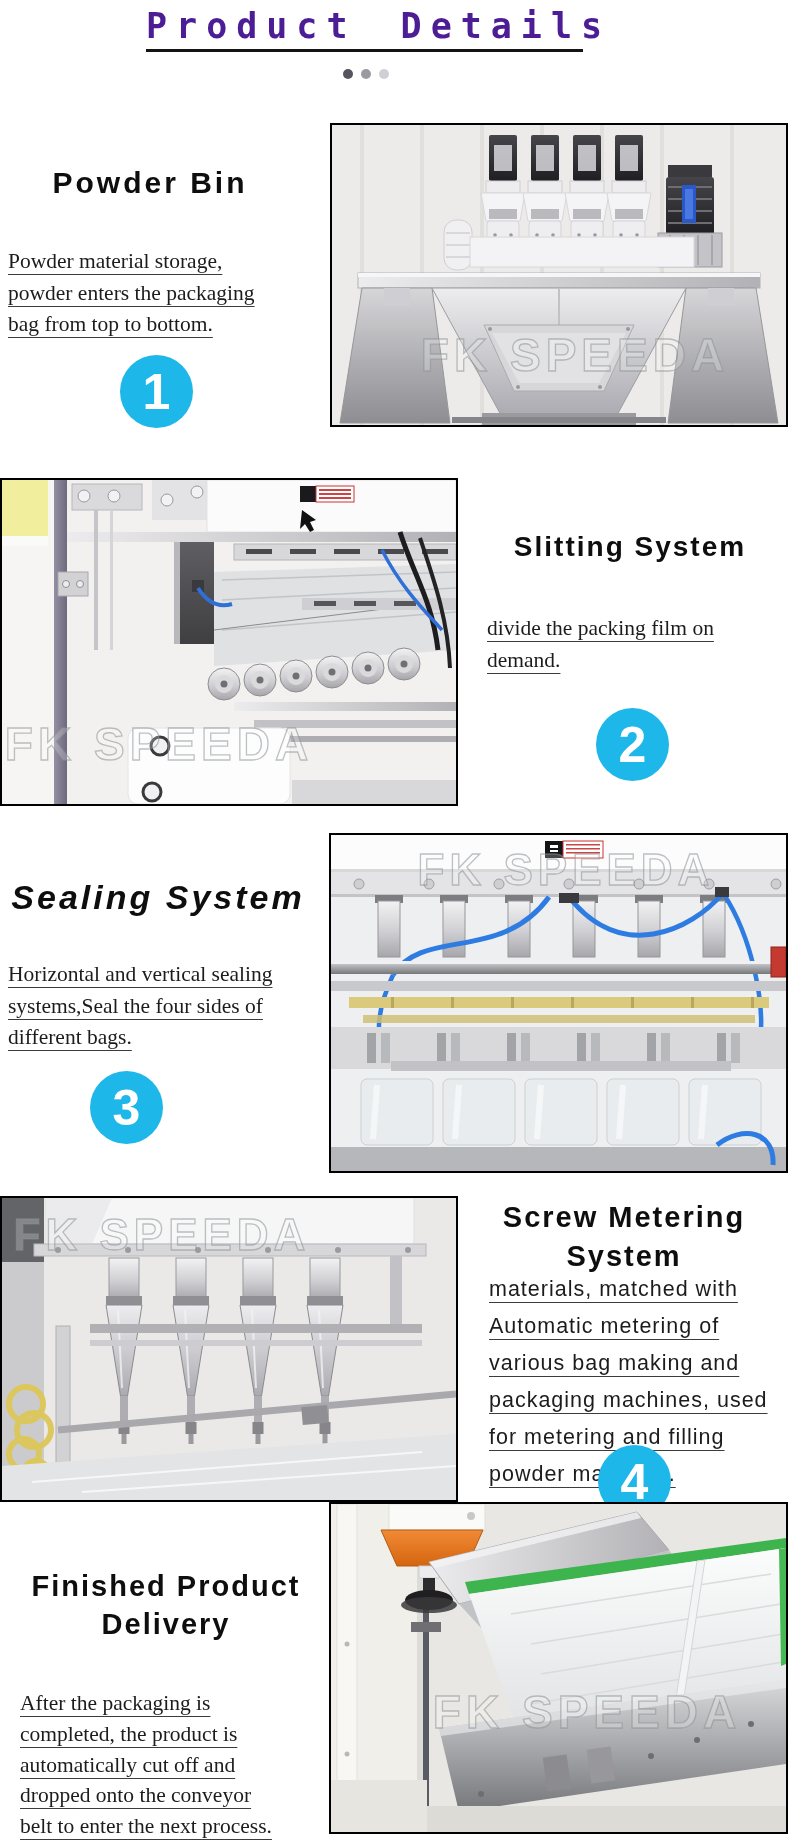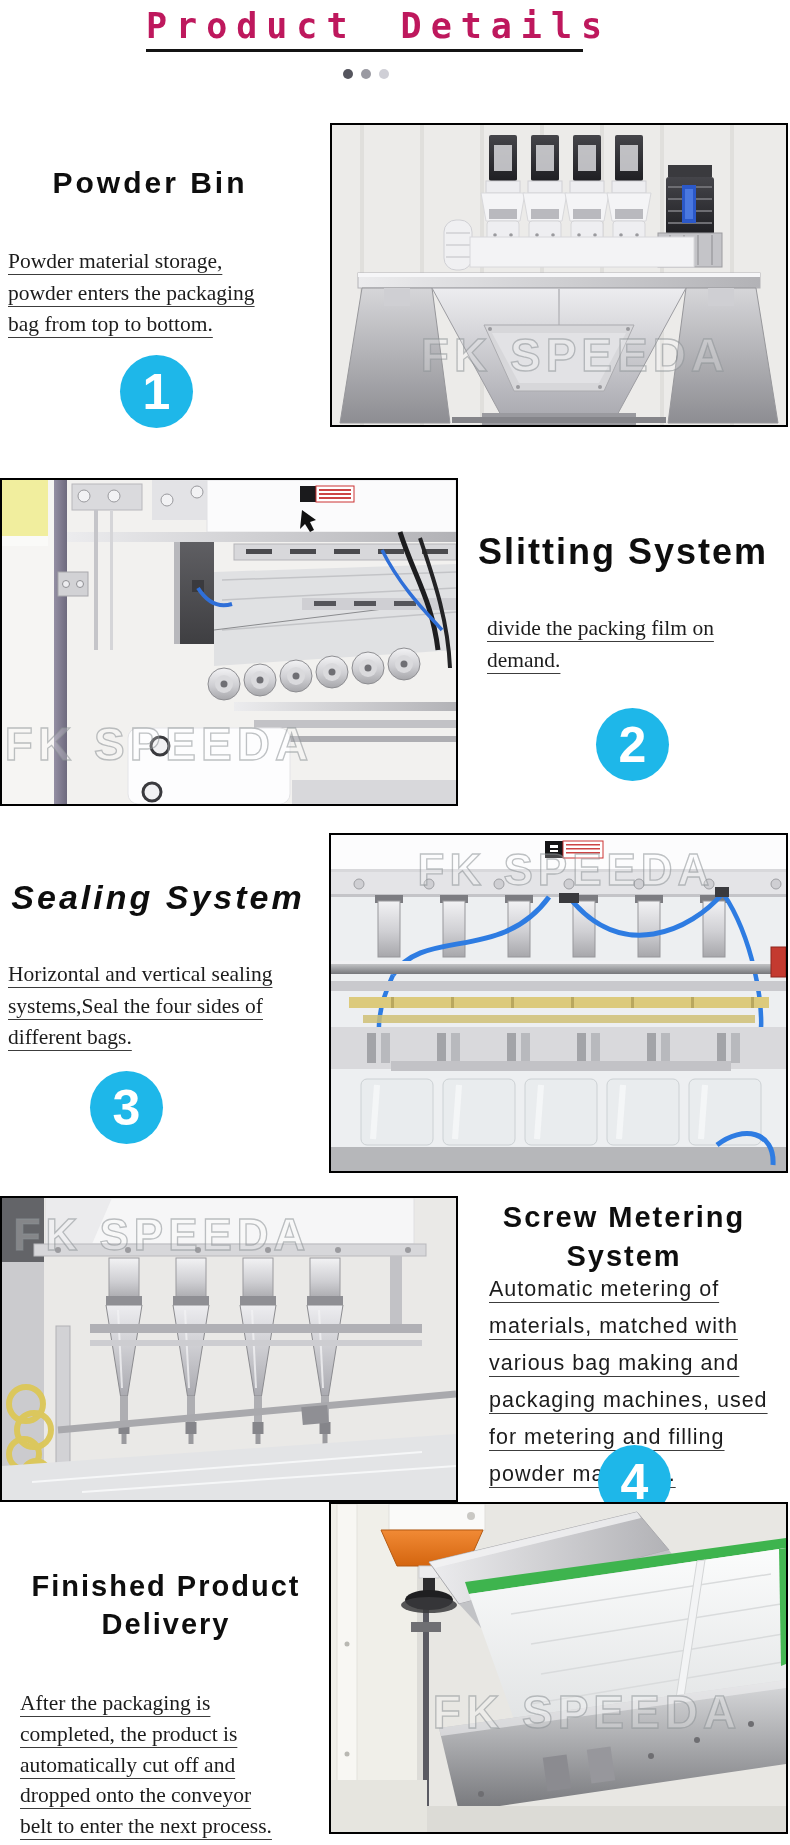--- a/index.html
+++ b/index.html
@@ -1,29 +1,29 @@
 <!DOCTYPE html>
 <html><head>
 <meta charset="utf-8">
 <style>
   html,body{margin:0;padding:0;background:#ffffff;}
   .page{position:relative;width:790px;height:1845px;background:#fff;overflow:hidden;
         font-family:"Liberation Sans",sans-serif;color:#111;}
   
   .main-title{position:absolute;left:146px;top:6px;width:437px;margin:0;
     font-family:"DejaVu Sans Mono",monospace;font-weight:700;font-size:35px;
-    letter-spacing:9px;word-spacing:14px;white-space:nowrap;color:#be185d;
+    letter-spacing:9px;word-spacing:14px;white-space:nowrap;color:#4c1d95;
     border-bottom:3px solid #141414;padding-bottom:3px;}
   .dots{position:absolute;left:343px;top:69px;display:flex;gap:8px;}
   .dot{width:10px;height:10px;border-radius:50%;}
   
   .sec-title{position:absolute;margin:0;font-weight:700;color:#0e0e0e;
     font-family:"Liberation Sans",sans-serif;text-align:center;}
   .t1{left:0;top:166px;width:300px;font-size:30px;letter-spacing:3px;}
-  .t2{left:448px;top:531px;width:320px;font-size:36px;letter-spacing:2px;text-align:right;}
+  .t2{left:470px;top:531px;width:320px;font-size:28px;letter-spacing:2px;}
   .t3{left:0;top:878px;width:316px;font-size:34px;letter-spacing:3px;font-style:italic;}
   .t4{left:458px;top:1198px;width:332px;font-size:29px;letter-spacing:2px;line-height:1.35;}
   .t5{left:0;top:1568px;width:332px;font-size:29px;letter-spacing:2px;line-height:1.3;}
   .desc{position:absolute;margin:0;color:#1c1c1c;}
   .serif{font-family:"Liberation Serif",serif;font-size:21.5px;margin-top:16px;}
   .desc-line{display:block;text-decoration:underline;text-decoration-thickness:1px;
     text-decoration-color:#3c3c3c;text-underline-offset:6px;}
   .d1{left:8px;top:230px;width:330px;}  .d1 .desc-line{line-height:31.5px;}
   .d2{left:487px;top:596px;width:300px;}.d2 .desc-line{line-height:32px;}
   .d3{left:8px;top:943px;width:326px;}  .d3 .desc-line{line-height:31.5px;}
@@ -527,22 +527,22 @@
       <polygon points="0,268 454,236 454,302 0,302" fill="#e3e4e6"></polygon>
       <g stroke="#f6f7f8" stroke-width="2">
           <line x1="30" y1="284" x2="420" y2="254"></line>
           <line x1="80" y1="294" x2="454" y2="268"></line>
         </g>
       <text class="wm" x="160" y="52" font-size="44" text-anchor="middle">FK SPEEDA</text>
     </svg>
   </figure>
   <h2 class="sec-title t4">Screw Metering System</h2>
   <p class="desc d4">
+    <span class="desc-line">materials, matched with</span>
     <span class="desc-line">Automatic metering of</span>
-    <span class="desc-line">materials, matched with</span>
     <span class="desc-line">various bag making and</span>
     <span class="desc-line">packaging machines, used</span>
     <span class="desc-line">for metering and filling</span>
     <span class="desc-line">powder materials.</span>
   </p>
   <div class="num-circle c4" style="background:#1eb7e9">
     <span>4</span>
   </div>
 
   <h2 class="sec-title t5">Finished Product Delivery</h2>

